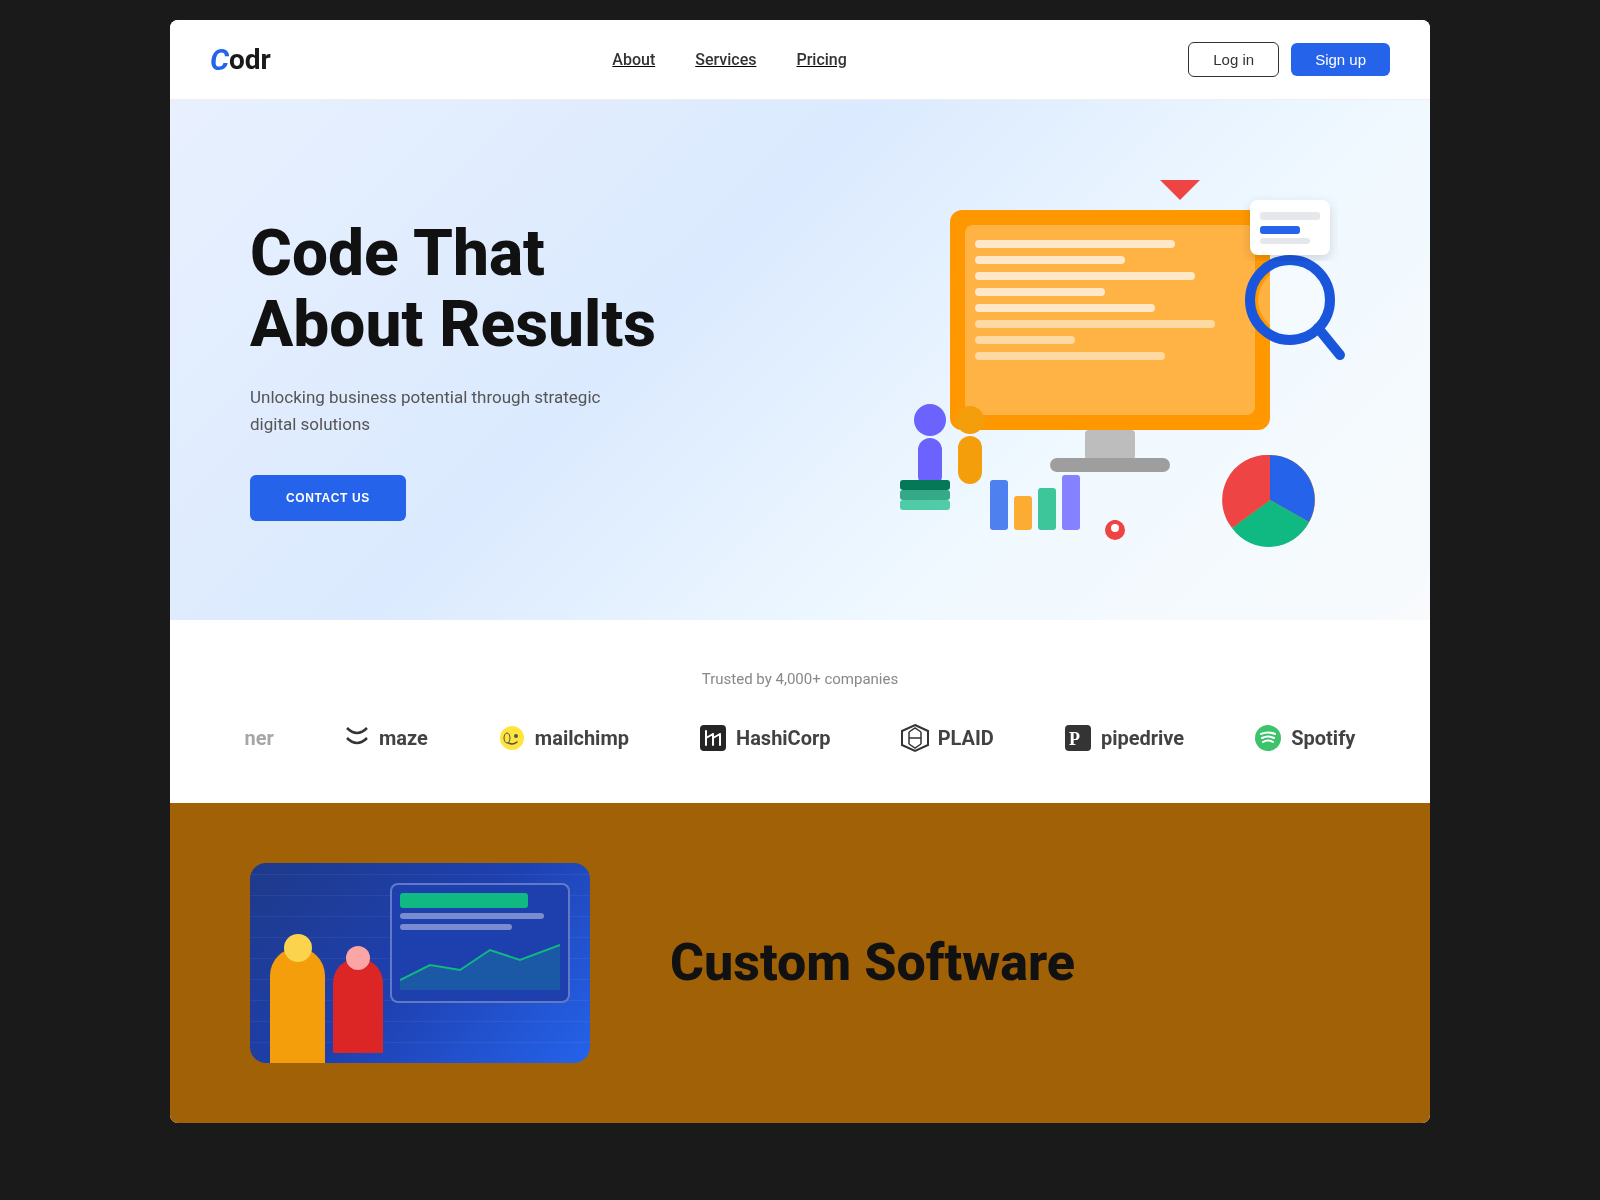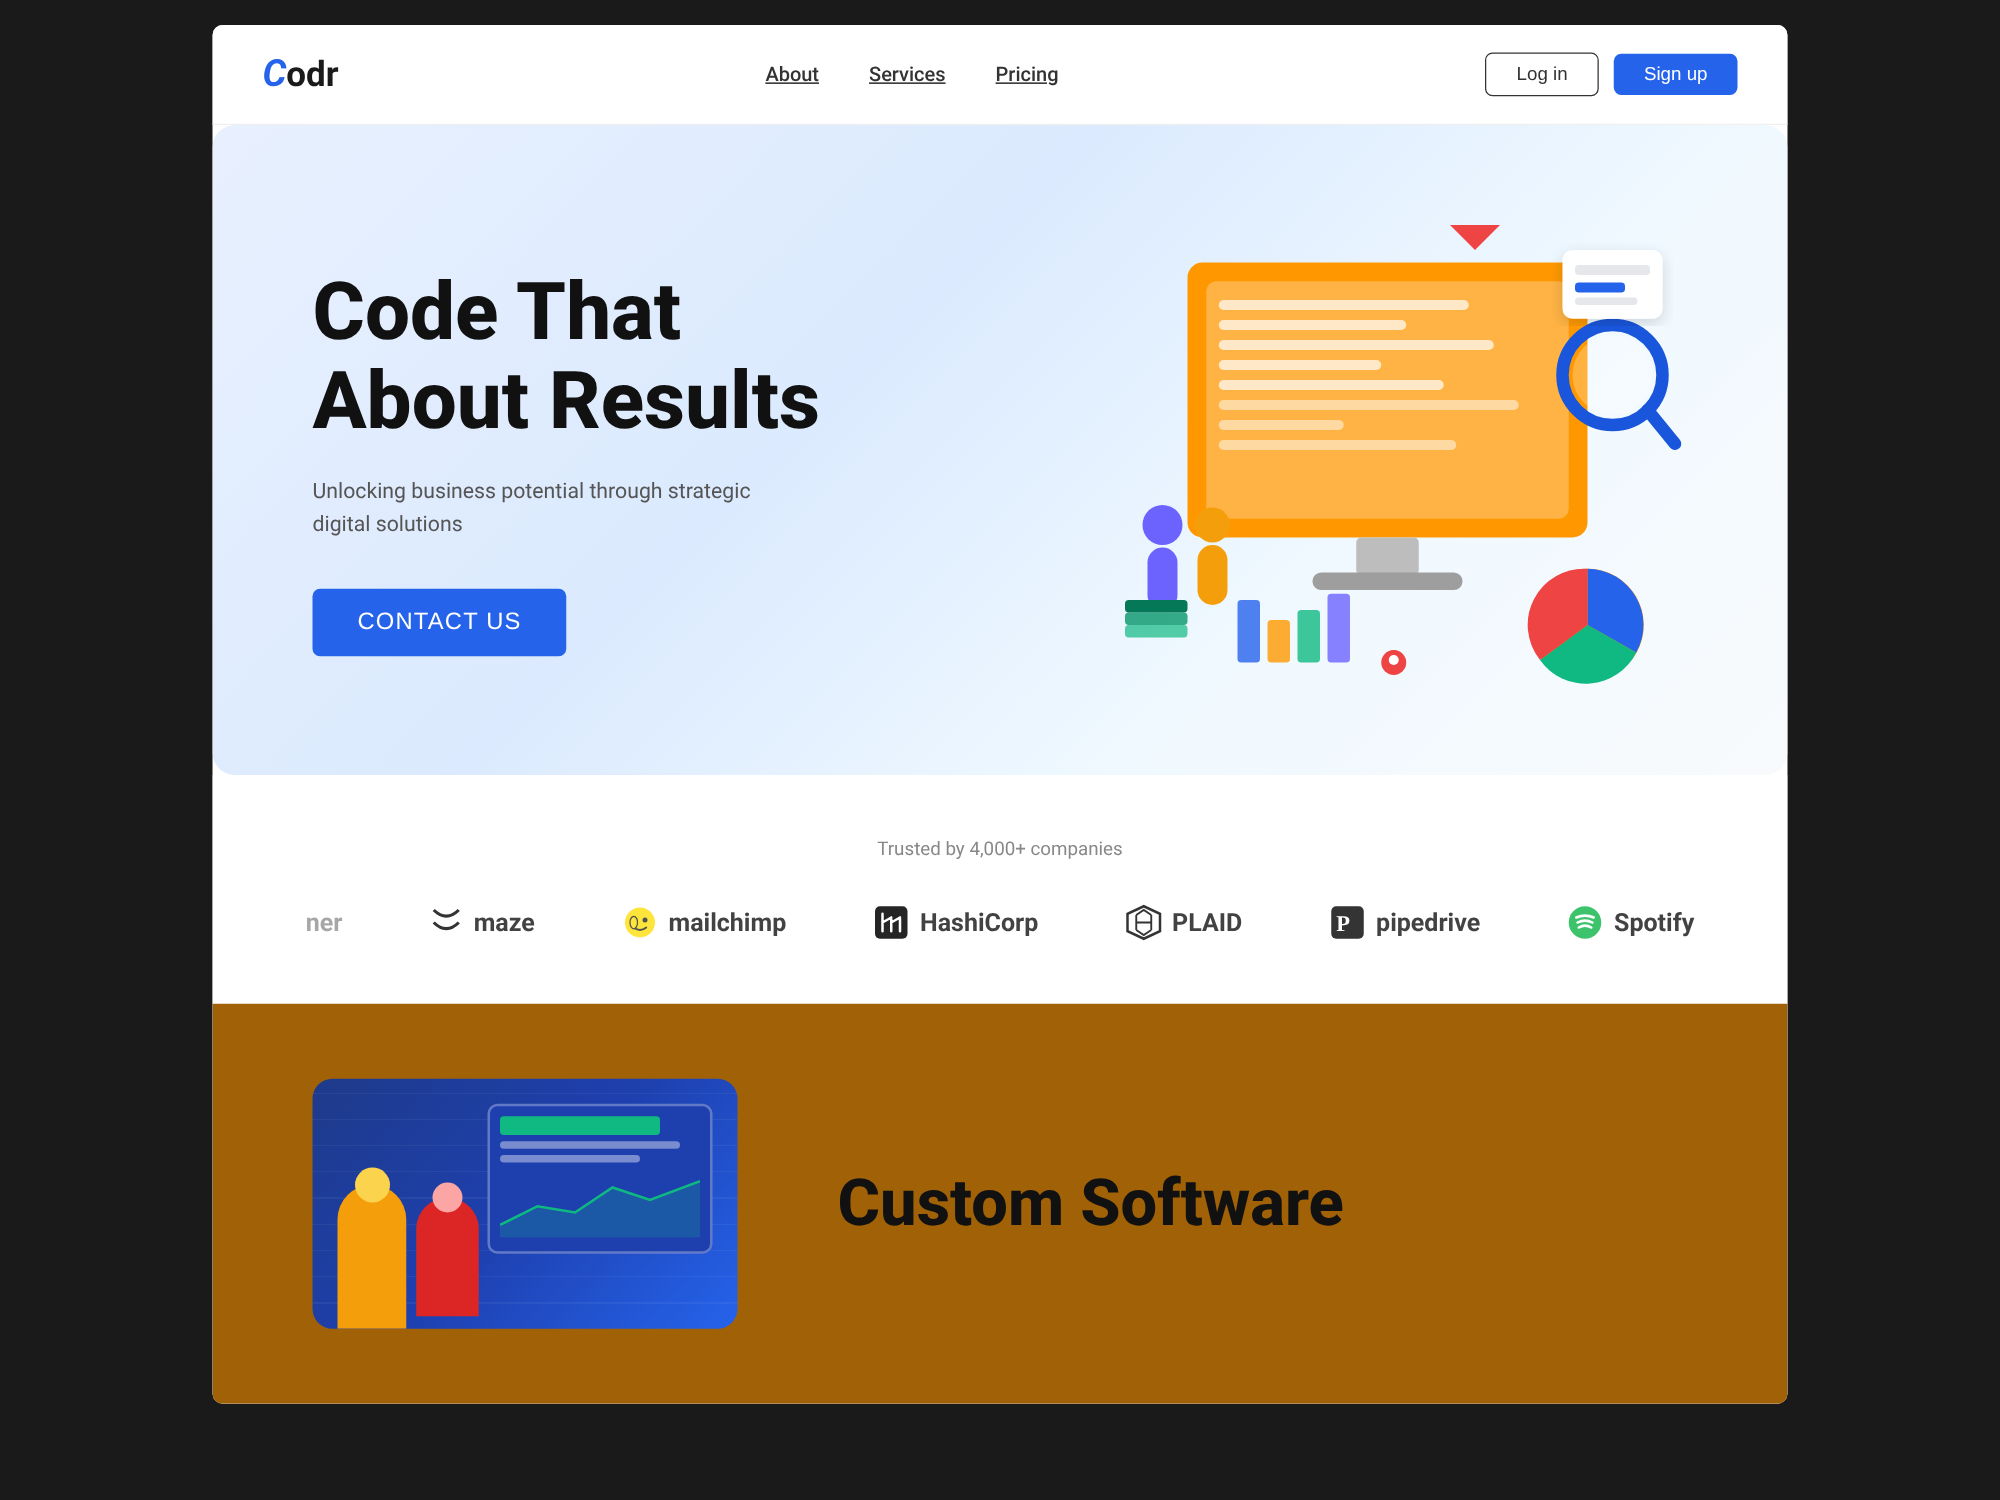--- a/index.html
+++ b/index.html
@@ -81,21 +81,20 @@
     
     .hero {
       background: linear-gradient(135deg, #e8f0fe 0%, #dbeafe 40%, #f0f9ff 70%, #f8fafc 100%);
       padding: 80px 80px 60px 80px;
       display: flex;
       align-items: center;
       justify-content: space-between;
       min-height: 520px;
       position: relative;
       overflow: hidden;
-      border-radius: 18px;
     }
     .hero-left {
       max-width: 520px;
     }
     .hero-title {
       font-size: 64px;
       font-weight: 800;
       line-height: 1.1;
       color: #111;
       margin-bottom: 24px;
@@ -104,22 +103,22 @@
       font-size: 17px;
       color: #555;
       line-height: 1.6;
       margin-bottom: 36px;
     }
     .btn-contact {
       background: #2563eb;
       color: #fff;
       border: none;
       padding: 16px 36px;
-      font-size: 19px;
-      font-weight: 400;
+      font-size: 12px;
+      font-weight: 700;
       letter-spacing: 0.05em;
       border-radius: 6px;
       cursor: pointer;
     }
 
     
     .trusted-section {
       background: #fff;
       padding: 50px 40px;
       text-align: center;

